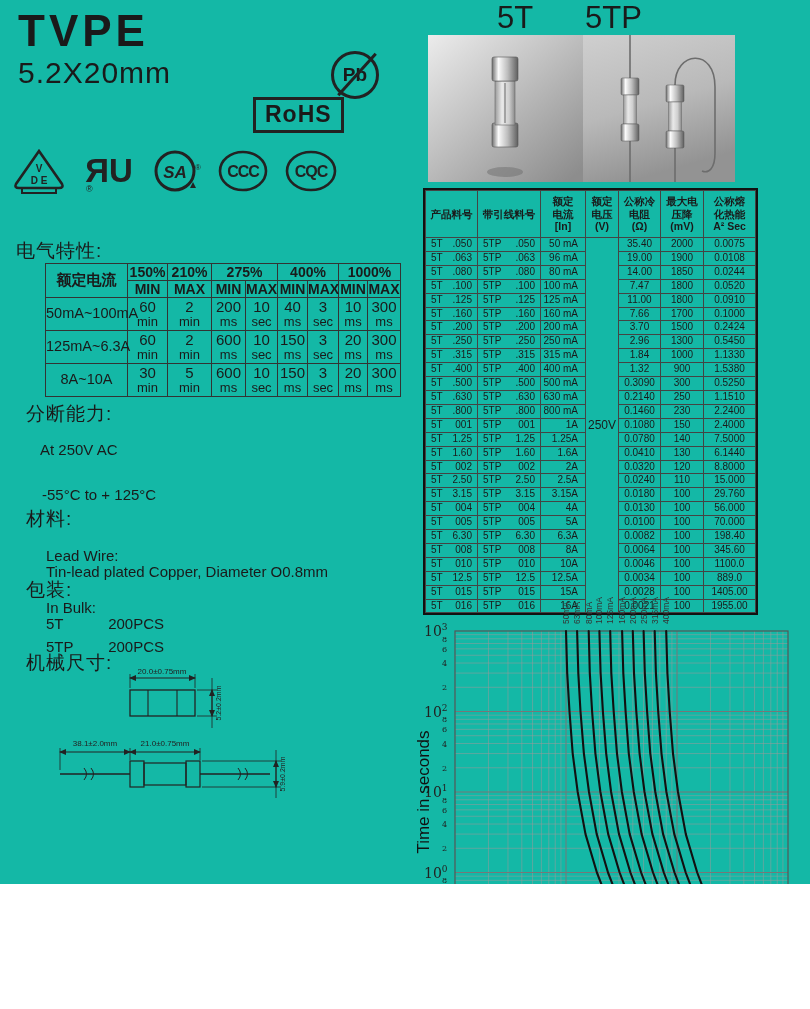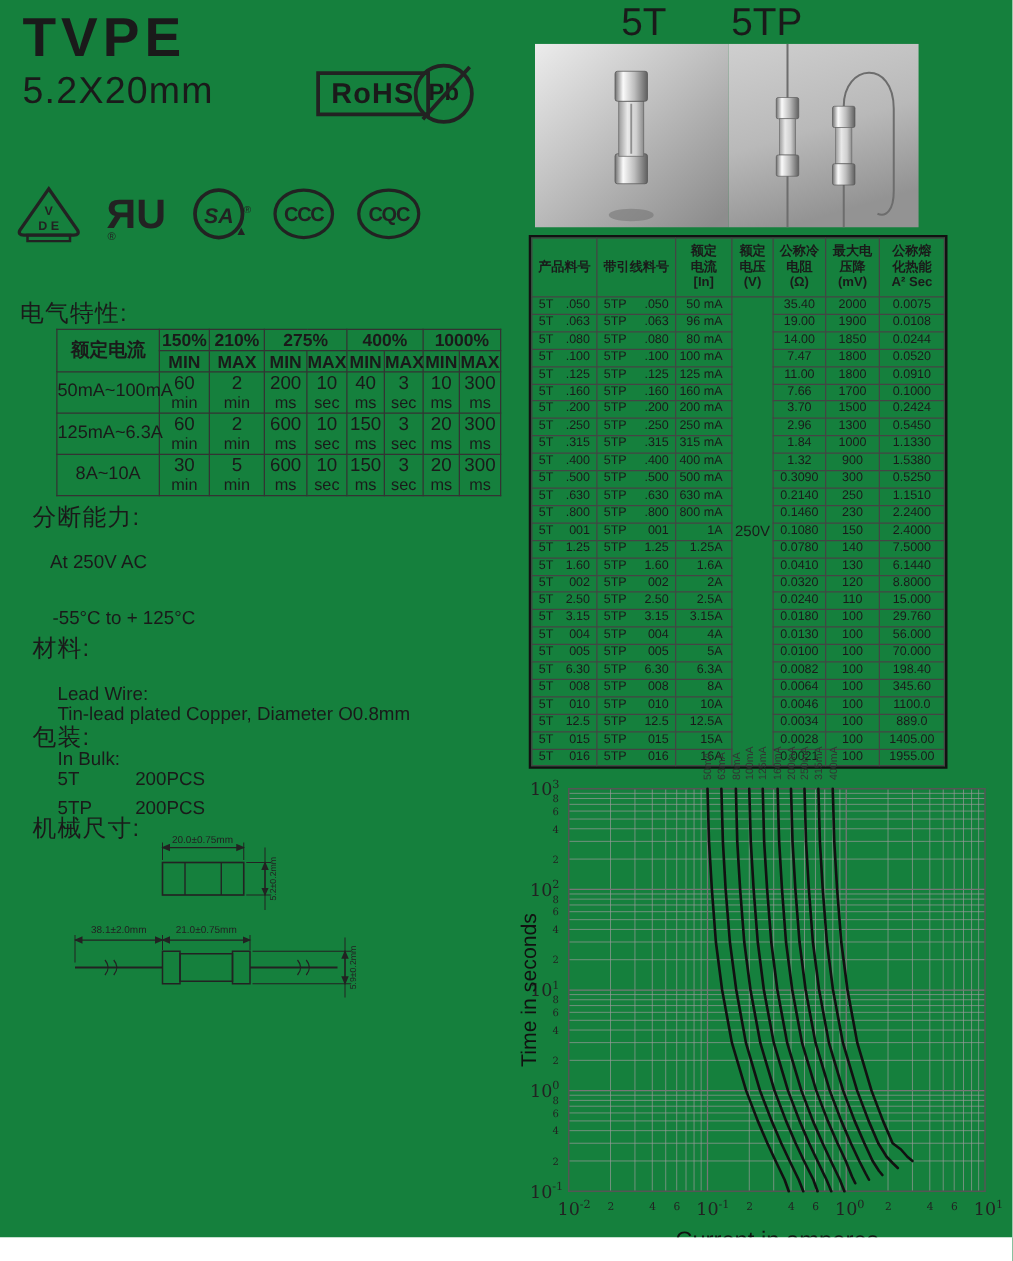--- a/index.html
+++ b/index.html
@@ -1,21 +1,21 @@
 <!DOCTYPE html>
 <html><head>
 <meta charset="utf-8">
 <style>
   html,body{margin:0;padding:0;background:#fff;}
-  .page{position:relative;width:810px;height:990px;background:#15803d;overflow:hidden;
+  .page{position:relative;width:810px;height:884px;background:#14b8a6;overflow:hidden;
         font-family:"Liberation Sans","DejaVu Sans",sans-serif;color:#1a1a1a;}
   .abs{position:absolute;}
   .title{font-size:44px;font-weight:bold;letter-spacing:4px;}
   .size-line{font-size:30px;font-weight:500;letter-spacing:1px;}
-  .rohs-box{border:3px solid #222;font-size:23px;font-weight:600;padding:1px 9px 2px;letter-spacing:1px;}
+  .rohs-box{border:3px solid #222;font-size:23px;font-weight:600;padding:1px 9px 2px;letter-spacing:1px;margin-top:40px;}
   .pb-badge{width:42px;height:42px;border:3px solid #222;border-radius:50%;position:relative;
             display:flex;align-items:center;justify-content:center;font-size:19px;font-weight:600;}
   .pb-slash{position:absolute;left:-5px;top:19px;width:56px;height:3px;background:#222;transform:rotate(-48deg);}
   .cn-subtitle{font-size:28px;font-weight:bold;letter-spacing:3px;}
   .logos{display:flex;align-items:center;gap:15px;}
   .sec-head{font-size:19px;font-weight:normal;letter-spacing:1px;}
   .body-text{font-size:15px;}
   .pack-line{display:flex;width:118px;justify-content:space-between;font-size:15px;}
 
   table.elec{border-collapse:collapse;table-layout:fixed;width:355px;font-size:14px;text-align:center;}

